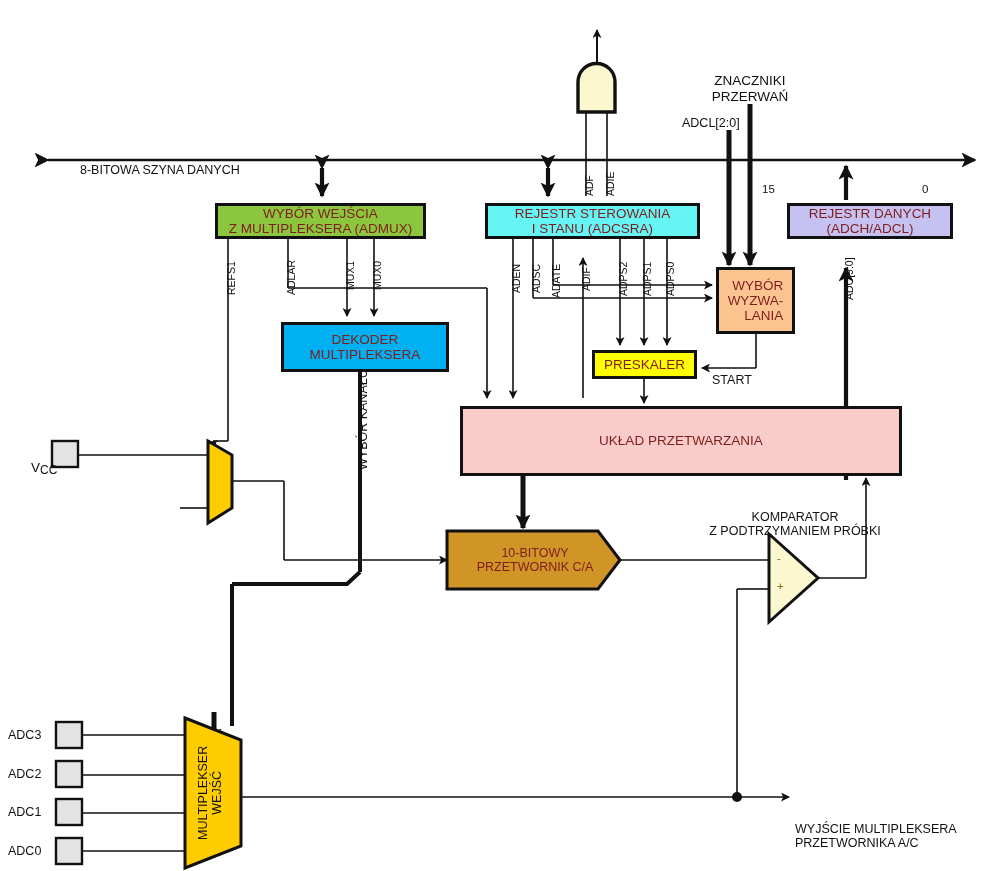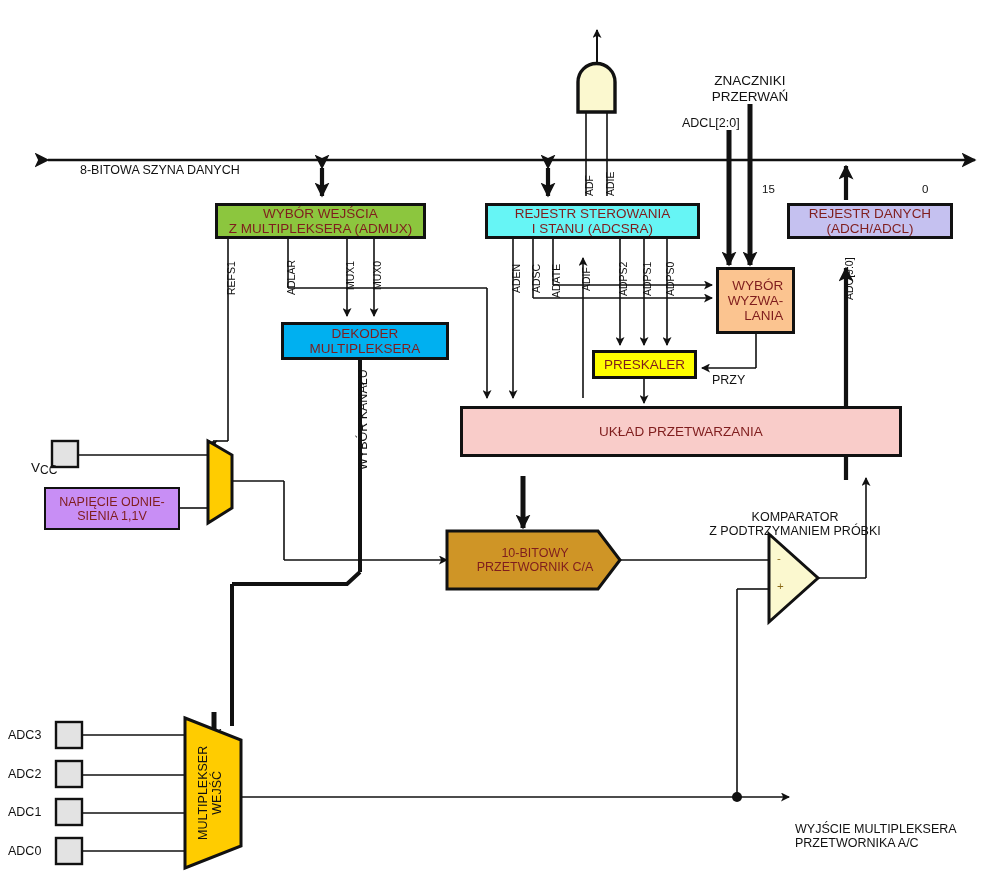--- a/index.html
+++ b/index.html
@@ -139,48 +139,44 @@
   <div class="blk t13" style="left:485px;top:203px;width:215px;height:36px;background:#66f5f5;border:3px solid #111;">
     <span style="white-space:pre-line;">REJESTR STEROWANIA
 I STANU (ADCSRA)</span>
   </div>
 
   <div class="blk t13" style="left:787px;top:203px;width:166px;height:36px;background:#c5c1f0;border:3px solid #111;">
     <span style="white-space:pre-line;">REJESTR DANYCH
 (ADCH/ADCL)</span>
   </div>
 
-  <div class="blk t13" style="left:281px;top:322px;width:168px;height:38px;background:#00b0f0;border:3px solid #111;">
+  <div class="blk t13" style="left:281px;top:322px;width:168px;height:50px;background:#00b0f0;border:3px solid #111;">
     <span style="white-space:pre-line;">DEKODER
 MULTIPLEKSERA</span>
   </div>
 
   <div class="blk t13" style="left:716px;top:267px;width:79px;height:67px;background:#fbc490;border:3px solid #111;">
     <span style="white-space:pre-line;text-align:right;">WYBÓR
 WYZWA-
 LANIA</span>
   </div>
 
   <div class="blk t13" style="left:592px;top:350px;width:105px;height:29px;background:#ffff00;border:3px solid #111;justify-content:center;">
     <span>PRESKALER</span>
   </div>
 
-  <div class="blk t13" style="left:460px;top:406px;width:442px;height:51px;background:#f9ccc9;border:3px solid #111;">
+  <div class="blk t13" style="left:460px;top:406px;width:442px;height:70px;background:#f9ccc9;border:3px solid #111;">
     <span>UKŁAD PRZETWARZANIA</span>
   </div>
 
   <div class="blk t12" style="left:450px;top:531px;width:150px;height:58px;background:transparent;border:0;padding-left:20px;">
     <span style="white-space:pre-line;">10-BITOWY
 PRZETWORNIK C/A</span>
   </div>
 
-  <div class="blk t12" style="left:44px;top:487px;width:136px;height:43px;background:#c88ef5;border:2.4px solid #111;">
-    <span style="white-space:pre-line;">NAPIĘCIE ODNIE-
-SIENIA 1,1V</span>
-  </div>
 
   <div class="vlbl t12" style="left:196px;top:840px;text-align:center;">
     <span style="white-space:pre-line;display:block;line-height:1.15;">MULTIPLEKSER
 WEJŚĆ</span>
   </div>
 
 
   <div class="lbl t13" style="left:750px;top:73px;transform:translateX(-50%);text-align:center;white-space:pre-line;">ZNACZNIKI
 PRZERWAŃ</div>
 
@@ -204,21 +200,21 @@
   <div class="vlbl t10" style="left:550px;top:298px;">ADATE</div>
   <div class="vlbl t10" style="left:580px;top:291px;">ADIF</div>
   <div class="vlbl t10" style="left:617px;top:296px;">ADPS2</div>
   <div class="vlbl t10" style="left:641px;top:296px;">ADPS1</div>
   <div class="vlbl t10" style="left:664px;top:296px;">ADPS0</div>
 
   <div class="vlbl t10" style="left:843px;top:300px;">ADC[9:0]</div>
 
   <div class="vlbl t12" style="left:356px;top:470px;">WYBÓR KANAŁU</div>
 
-  <div class="lbl t12" style="left:712px;top:373px;">PRZY</div>
+  <div class="lbl t12" style="left:712px;top:373px;">START</div>
 
   <div class="lbl t12" style="left:795px;top:510px;transform:translateX(-50%);text-align:center;white-space:pre-line;">KOMPARATOR
 Z PODTRZYMANIEM PRÓBKI</div>
 
   <div class="lbl t11" style="left:777px;top:552px;color:#8a6a18;">-</div>
   <div class="lbl t11" style="left:777px;top:580px;color:#8a6a18;">+</div>
 
   <div class="lbl t12" style="left:795px;top:775px;white-space:pre-line;margin-top:47px;">WYJŚCIE MULTIPLEKSERA
 PRZETWORNIKA A/C</div>
 

